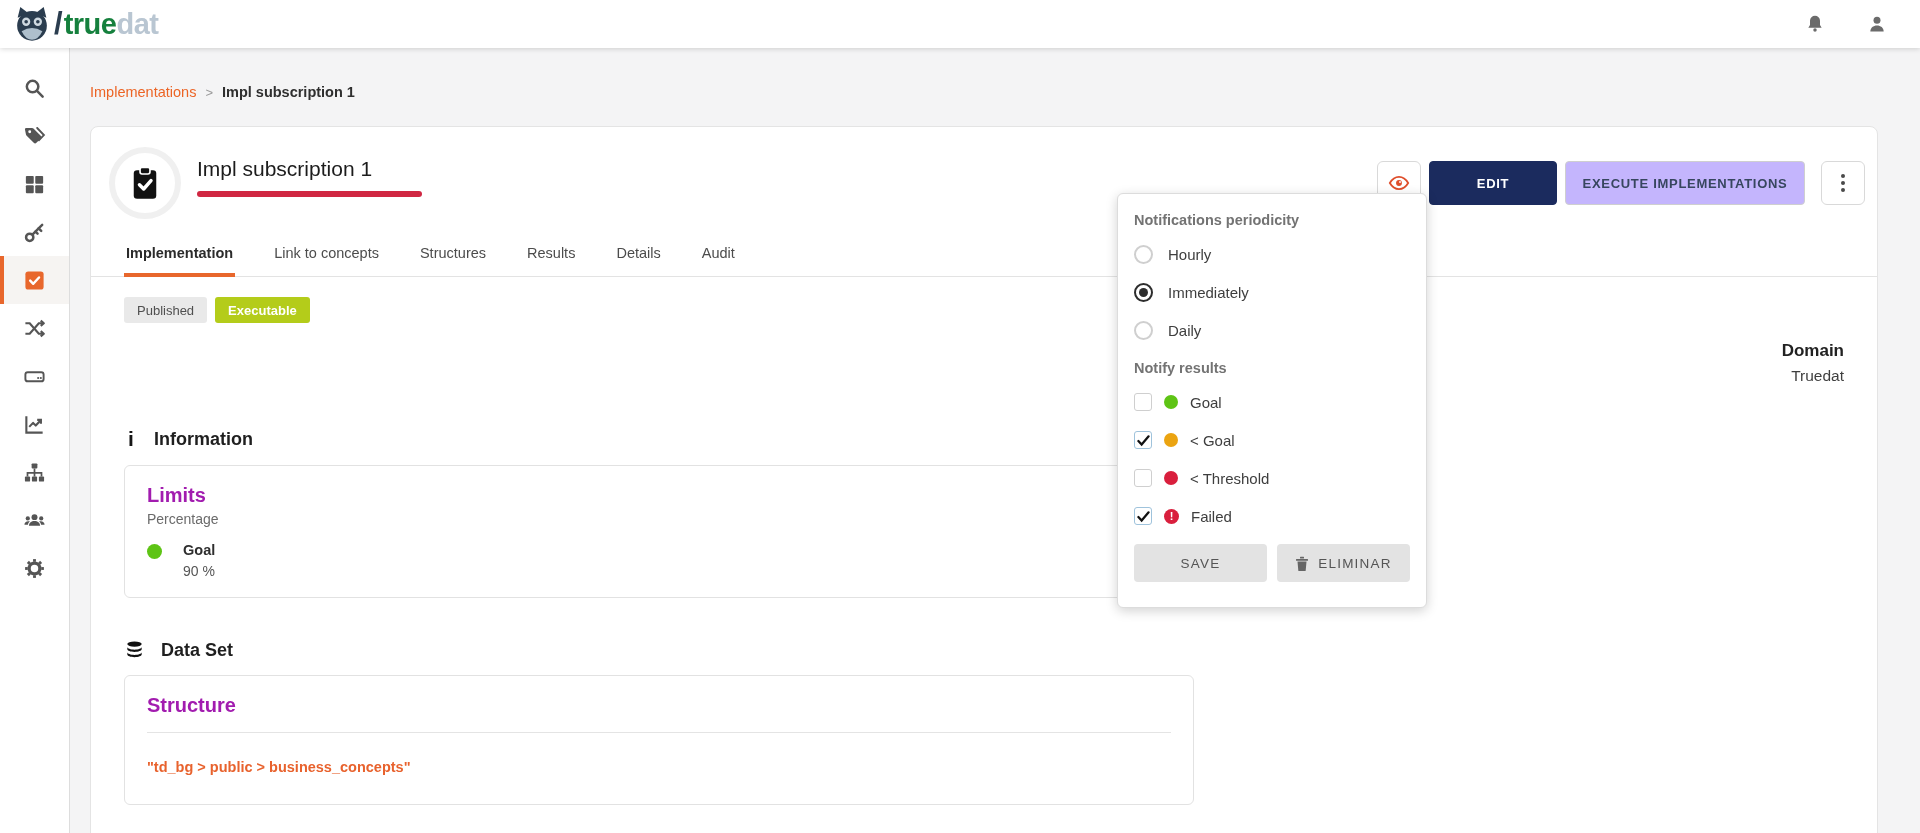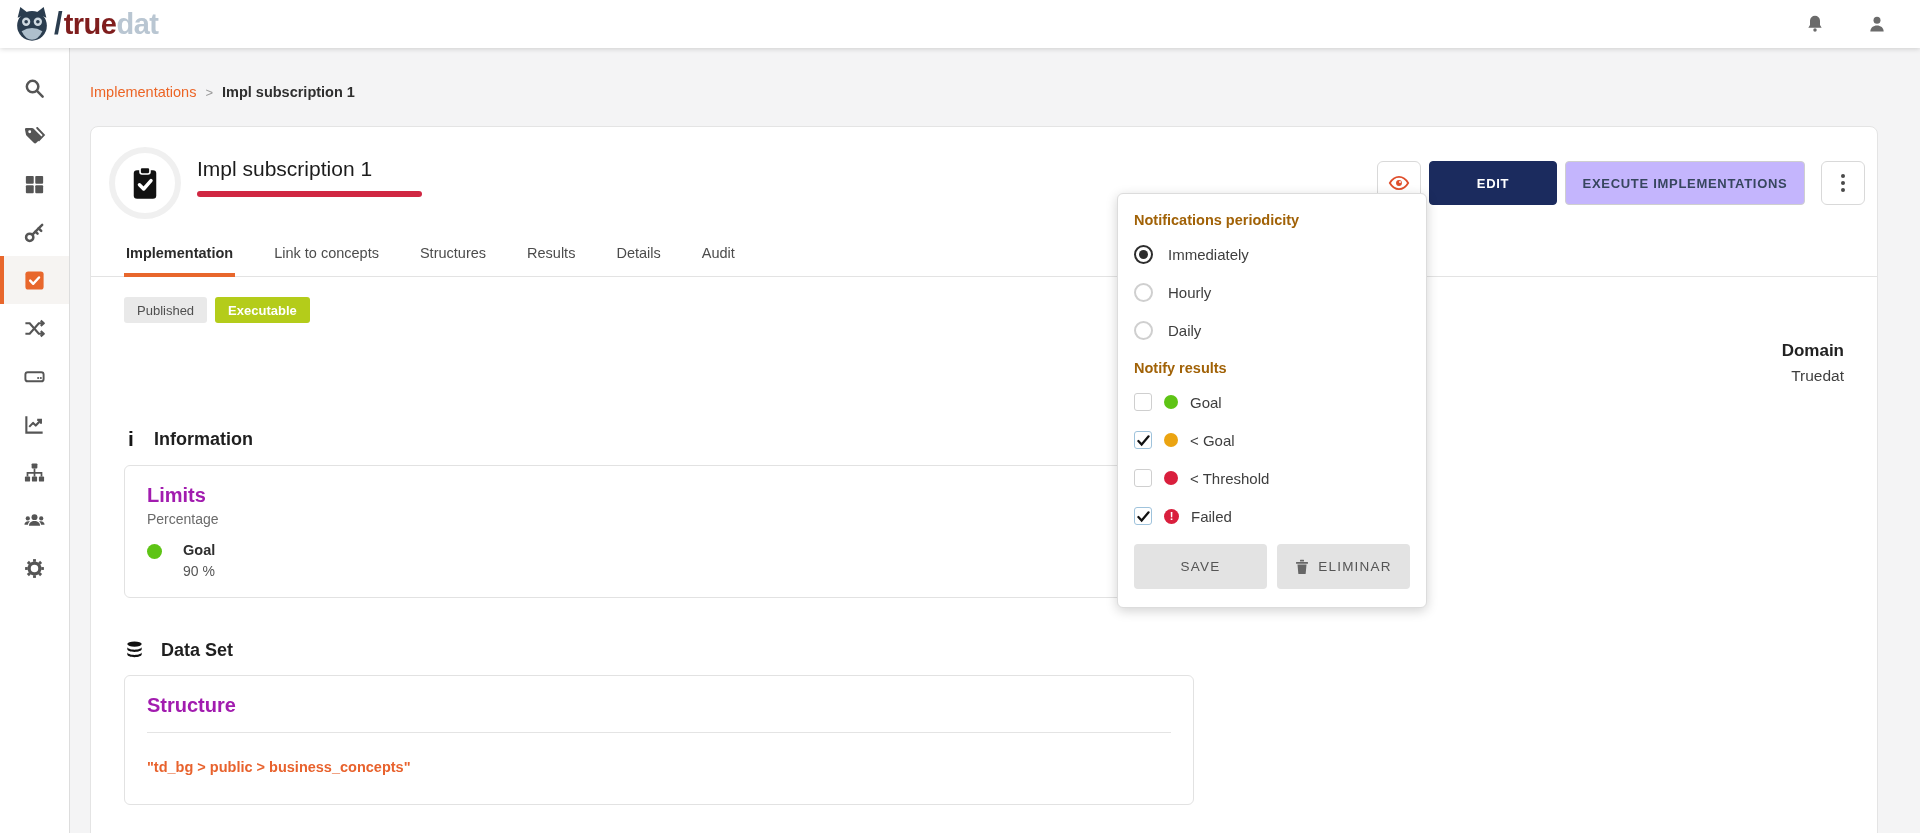--- a/index.html
+++ b/index.html
@@ -13,21 +13,21 @@
   
   .app-header {
     position:absolute; top:0; left:0; width:1920px; height:48px;
     background:#fff; z-index:20; box-shadow:0 1px 5px rgba(0,0,0,.16);
     display:flex; align-items:center; padding:0 26px 0 14px;
   }
   .logo { display:flex; align-items:center; cursor:pointer; }
   .logo svg { width:36px; height:36px; }
   .logo .slash { font-size:31px; font-weight:800; color:#2b3d4f; margin:0 1px 0 4px; }
   .wordmark { font-size:29px; font-weight:800; letter-spacing:-0.5px; }
-  .wordmark .w1 { color:#7f1d1d; }
+  .wordmark .w1 { color:#15803d; }
   .wordmark .w2 { color:#b9c6d2; }
   .header-spacer { flex:1; }
   .hicon { width:34px; height:34px; display:flex; align-items:center; justify-content:center; cursor:pointer; color:#6b6b6b; }
   .hicon + .hicon { margin-left:28px; }
   .hicon svg { width:20px; height:20px; fill:currentColor; }
 
   
   .sidebar {
     position:absolute; top:48px; left:0; bottom:0; width:70px;
     background:#fff; border-right:1px solid #ddd; z-index:10; padding-top:16px;
@@ -111,21 +111,21 @@
   .panel-divider { border:none; border-top:1px solid #e4e4e4; margin-top:15px; }
   .structure-link { display:inline-block; margin-top:26px; color:#e8622d; font-weight:700;
                     font-size:14.5px; cursor:pointer; }
 
   
   .popup {
     position:absolute; left:1117px; top:193px; width:310px; height:415px; z-index:30;
     background:#fff; border:1px solid #dcdcdc; border-radius:6px;
     box-shadow:0 3px 12px rgba(0,0,0,.18); padding:18px 16px;
   }
-  .popup-title { font-size:14.5px; font-weight:600; color:#a16207; }
+  .popup-title { font-size:14.5px; font-weight:600; color:#737373; }
   .popup-title.second { margin-top:18px; }
   .radio-row { margin-top:14px; display:flex; align-items:center; gap:15px; height:24px; cursor:pointer; }
   .radio-row:first-of-type { margin-top:16px; }
   .radio { width:19px; height:19px; border-radius:50%; border:2px solid #cfcfcf; background:#fff;
            display:flex; align-items:center; justify-content:center; }
   .radio .rdot { display:none; width:9px; height:9px; border-radius:50%; background:#2d2d2d; }
   .radio-row.selected .radio { border-color:#2d2d2d; }
   .radio-row.selected .rdot { display:block; }
   .opt-label { font-size:15px; color:#3e3e3e; }
 
@@ -135,21 +135,21 @@
               display:flex; align-items:center; justify-content:center; }
   .checkbox svg { display:none; width:13px; height:13px; }
   .check-row.checked .checkbox { border-color:#9fc3dc; }
   .check-row.checked .checkbox svg { display:block; }
   .result-dot { width:14px; height:14px; border-radius:50%; }
   .excl { width:15px; height:15px; border-radius:50%; color:#fff; font-size:11px; font-weight:800;
           display:flex; align-items:center; justify-content:center; }
   .excl::after { content:"!"; }
 
   .popup-actions { margin-top:16px; display:flex; gap:10px; }
-  .gray-btn { width:134px; height:45px; background:#e3e3e3; border:none; border-radius:4px;
+  .gray-btn { width:134px; height:38px; background:#e3e3e3; border:none; border-radius:4px;
               font-size:13.5px; color:#555; letter-spacing:1.2px; cursor:pointer;
               display:flex; align-items:center; justify-content:center; gap:9px;
               font-family:"Liberation Sans",sans-serif; }
   .gray-btn svg { width:14px; height:15px; fill:#666; }
 </style>
 </head>
 <body>
 
 <div class="app-header">
   <div class="logo">
@@ -366,29 +366,29 @@
         <hr class="panel-divider">
         <span class="structure-link">"td_bg &gt; public &gt; business_concepts"</span>
       </div>
     </div>
   </div>
 </div>
 
 <div class="popup">
   <div class="popup-title">Notifications periodicity</div>
 
+  <div class="radio-row">
+    <span class="radio"></span>
+    <span class="opt-label">Hourly</span>
+  </div>
   <div class="radio-row selected">
     <span class="radio">
         <span class="rdot"></span>
       </span>
     <span class="opt-label">Immediately</span>
-  </div>
-  <div class="radio-row">
-    <span class="radio"></span>
-    <span class="opt-label">Hourly</span>
   </div>
   <div class="radio-row">
     <span class="radio"></span>
     <span class="opt-label">Daily</span>
   </div>
 
   <div class="popup-title second">Notify results</div>
 
   <div class="check-row">
     <span class="checkbox">

